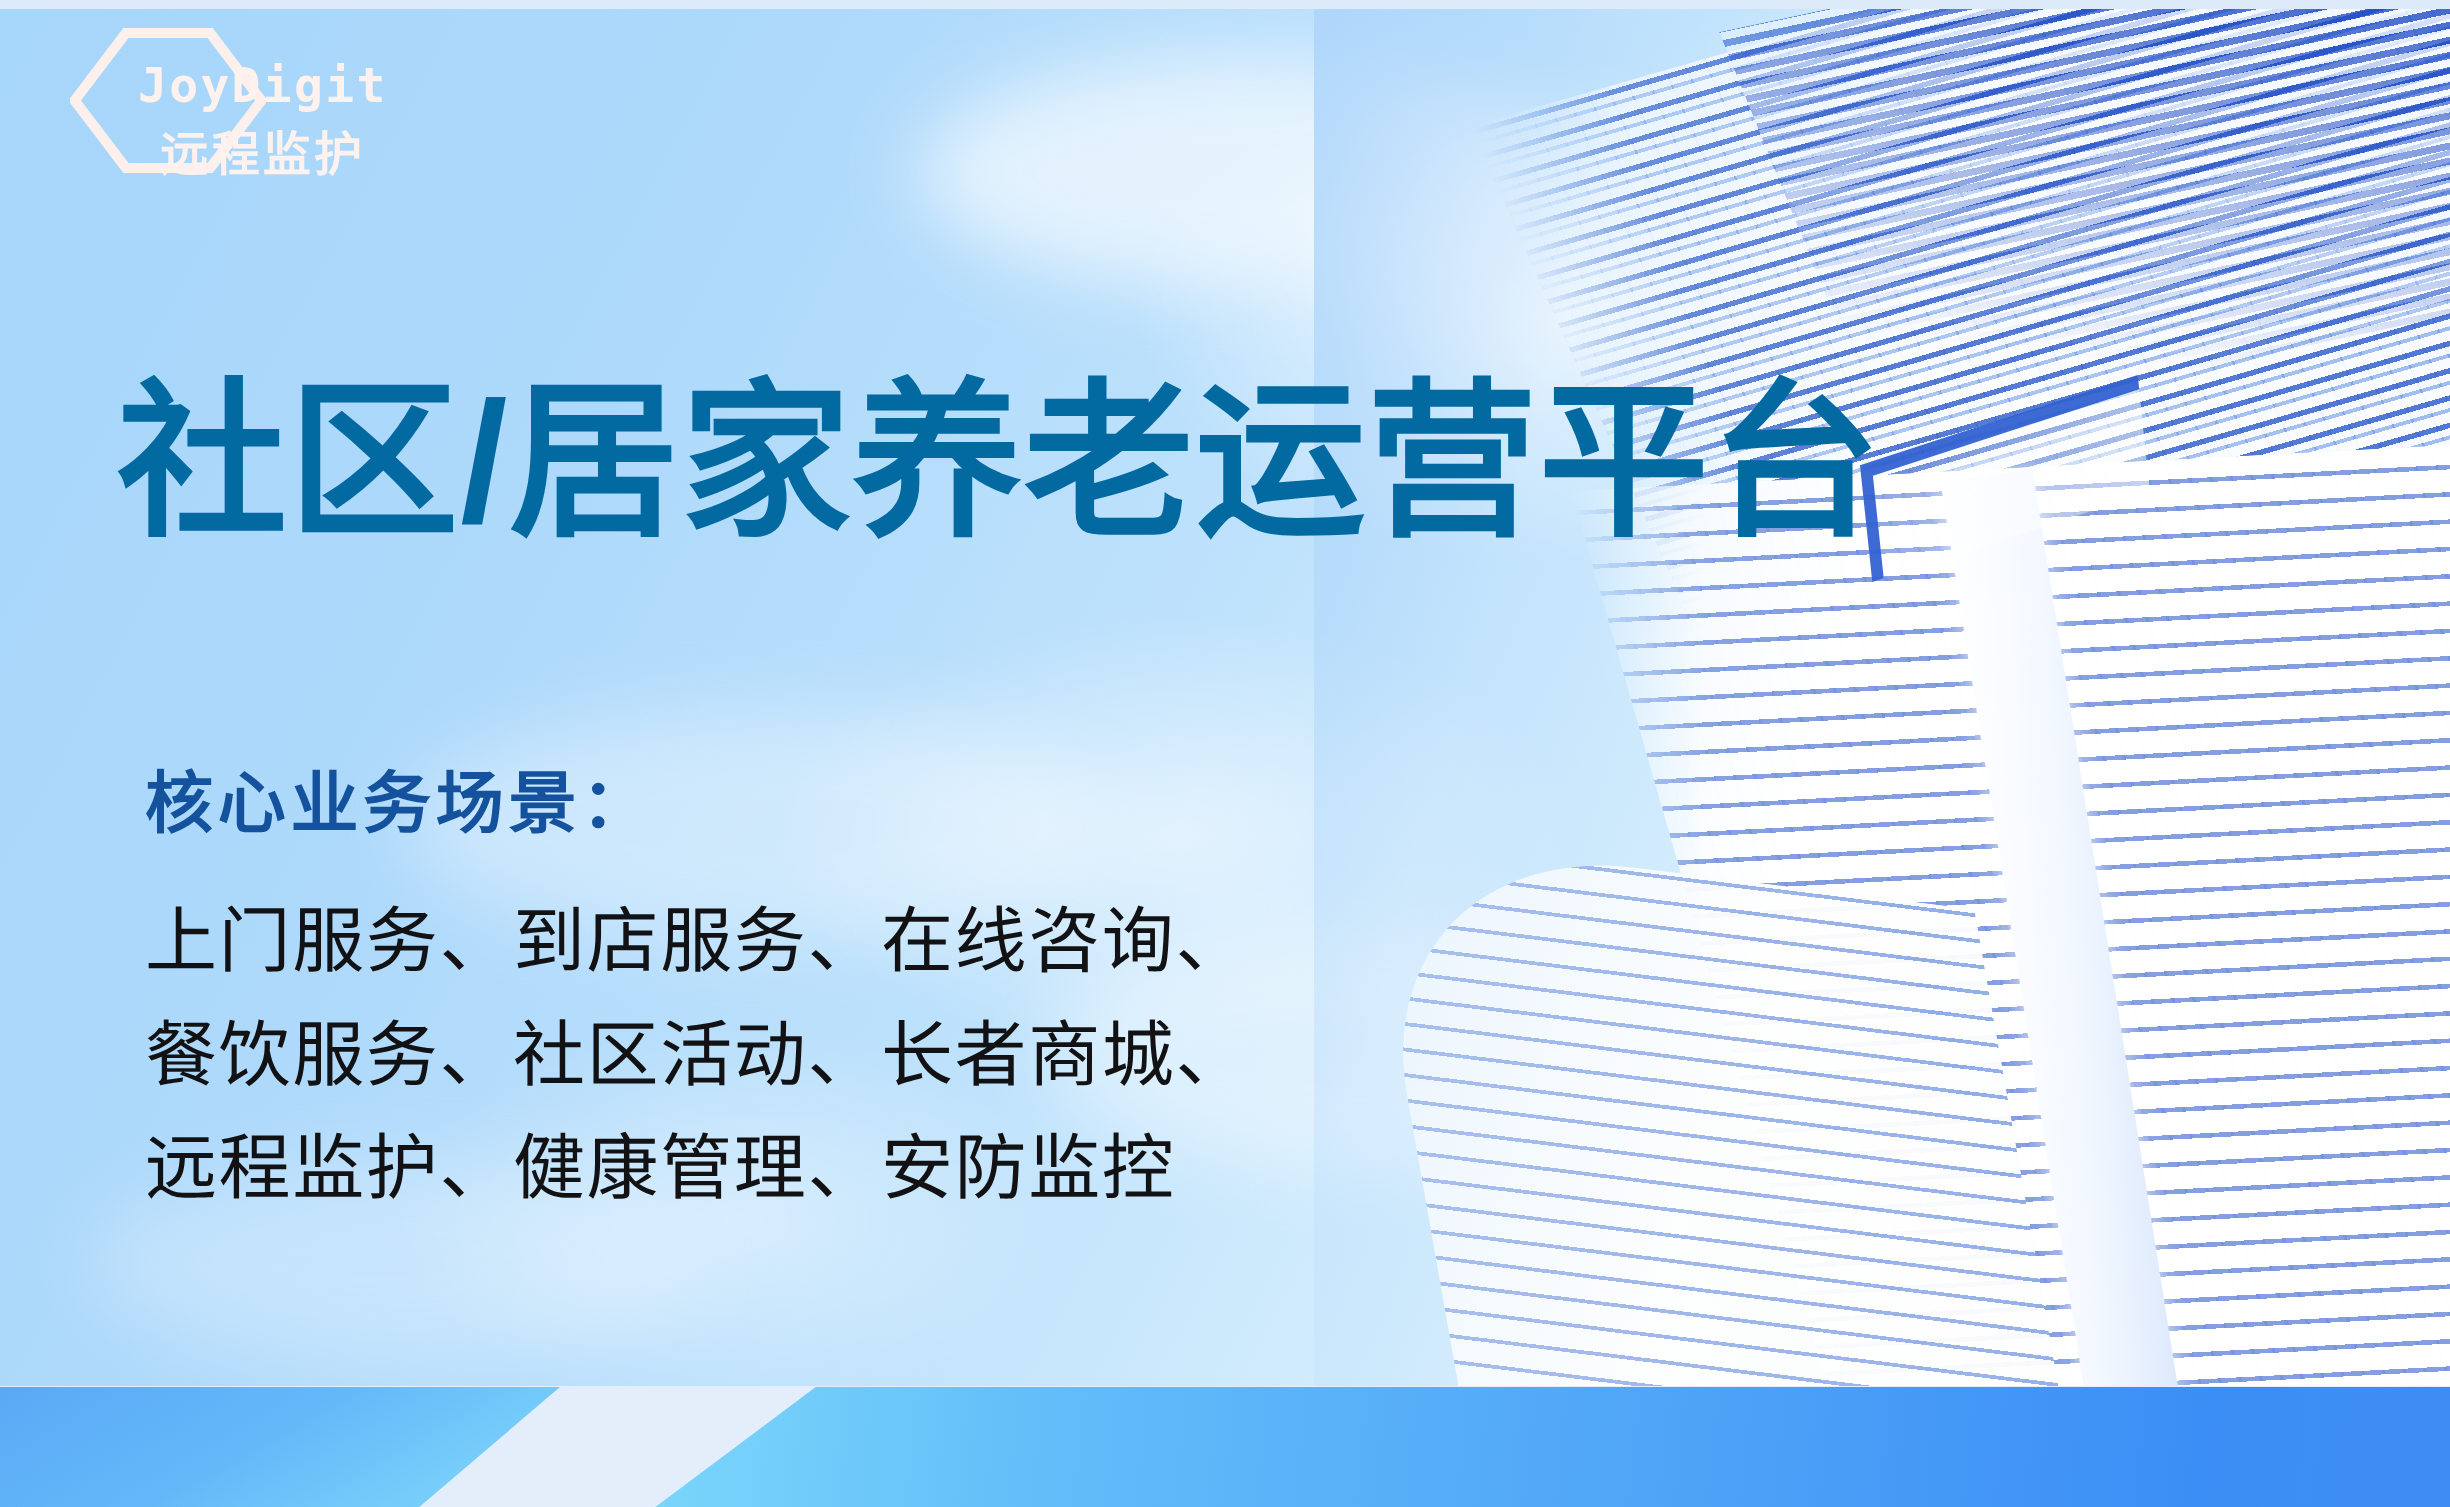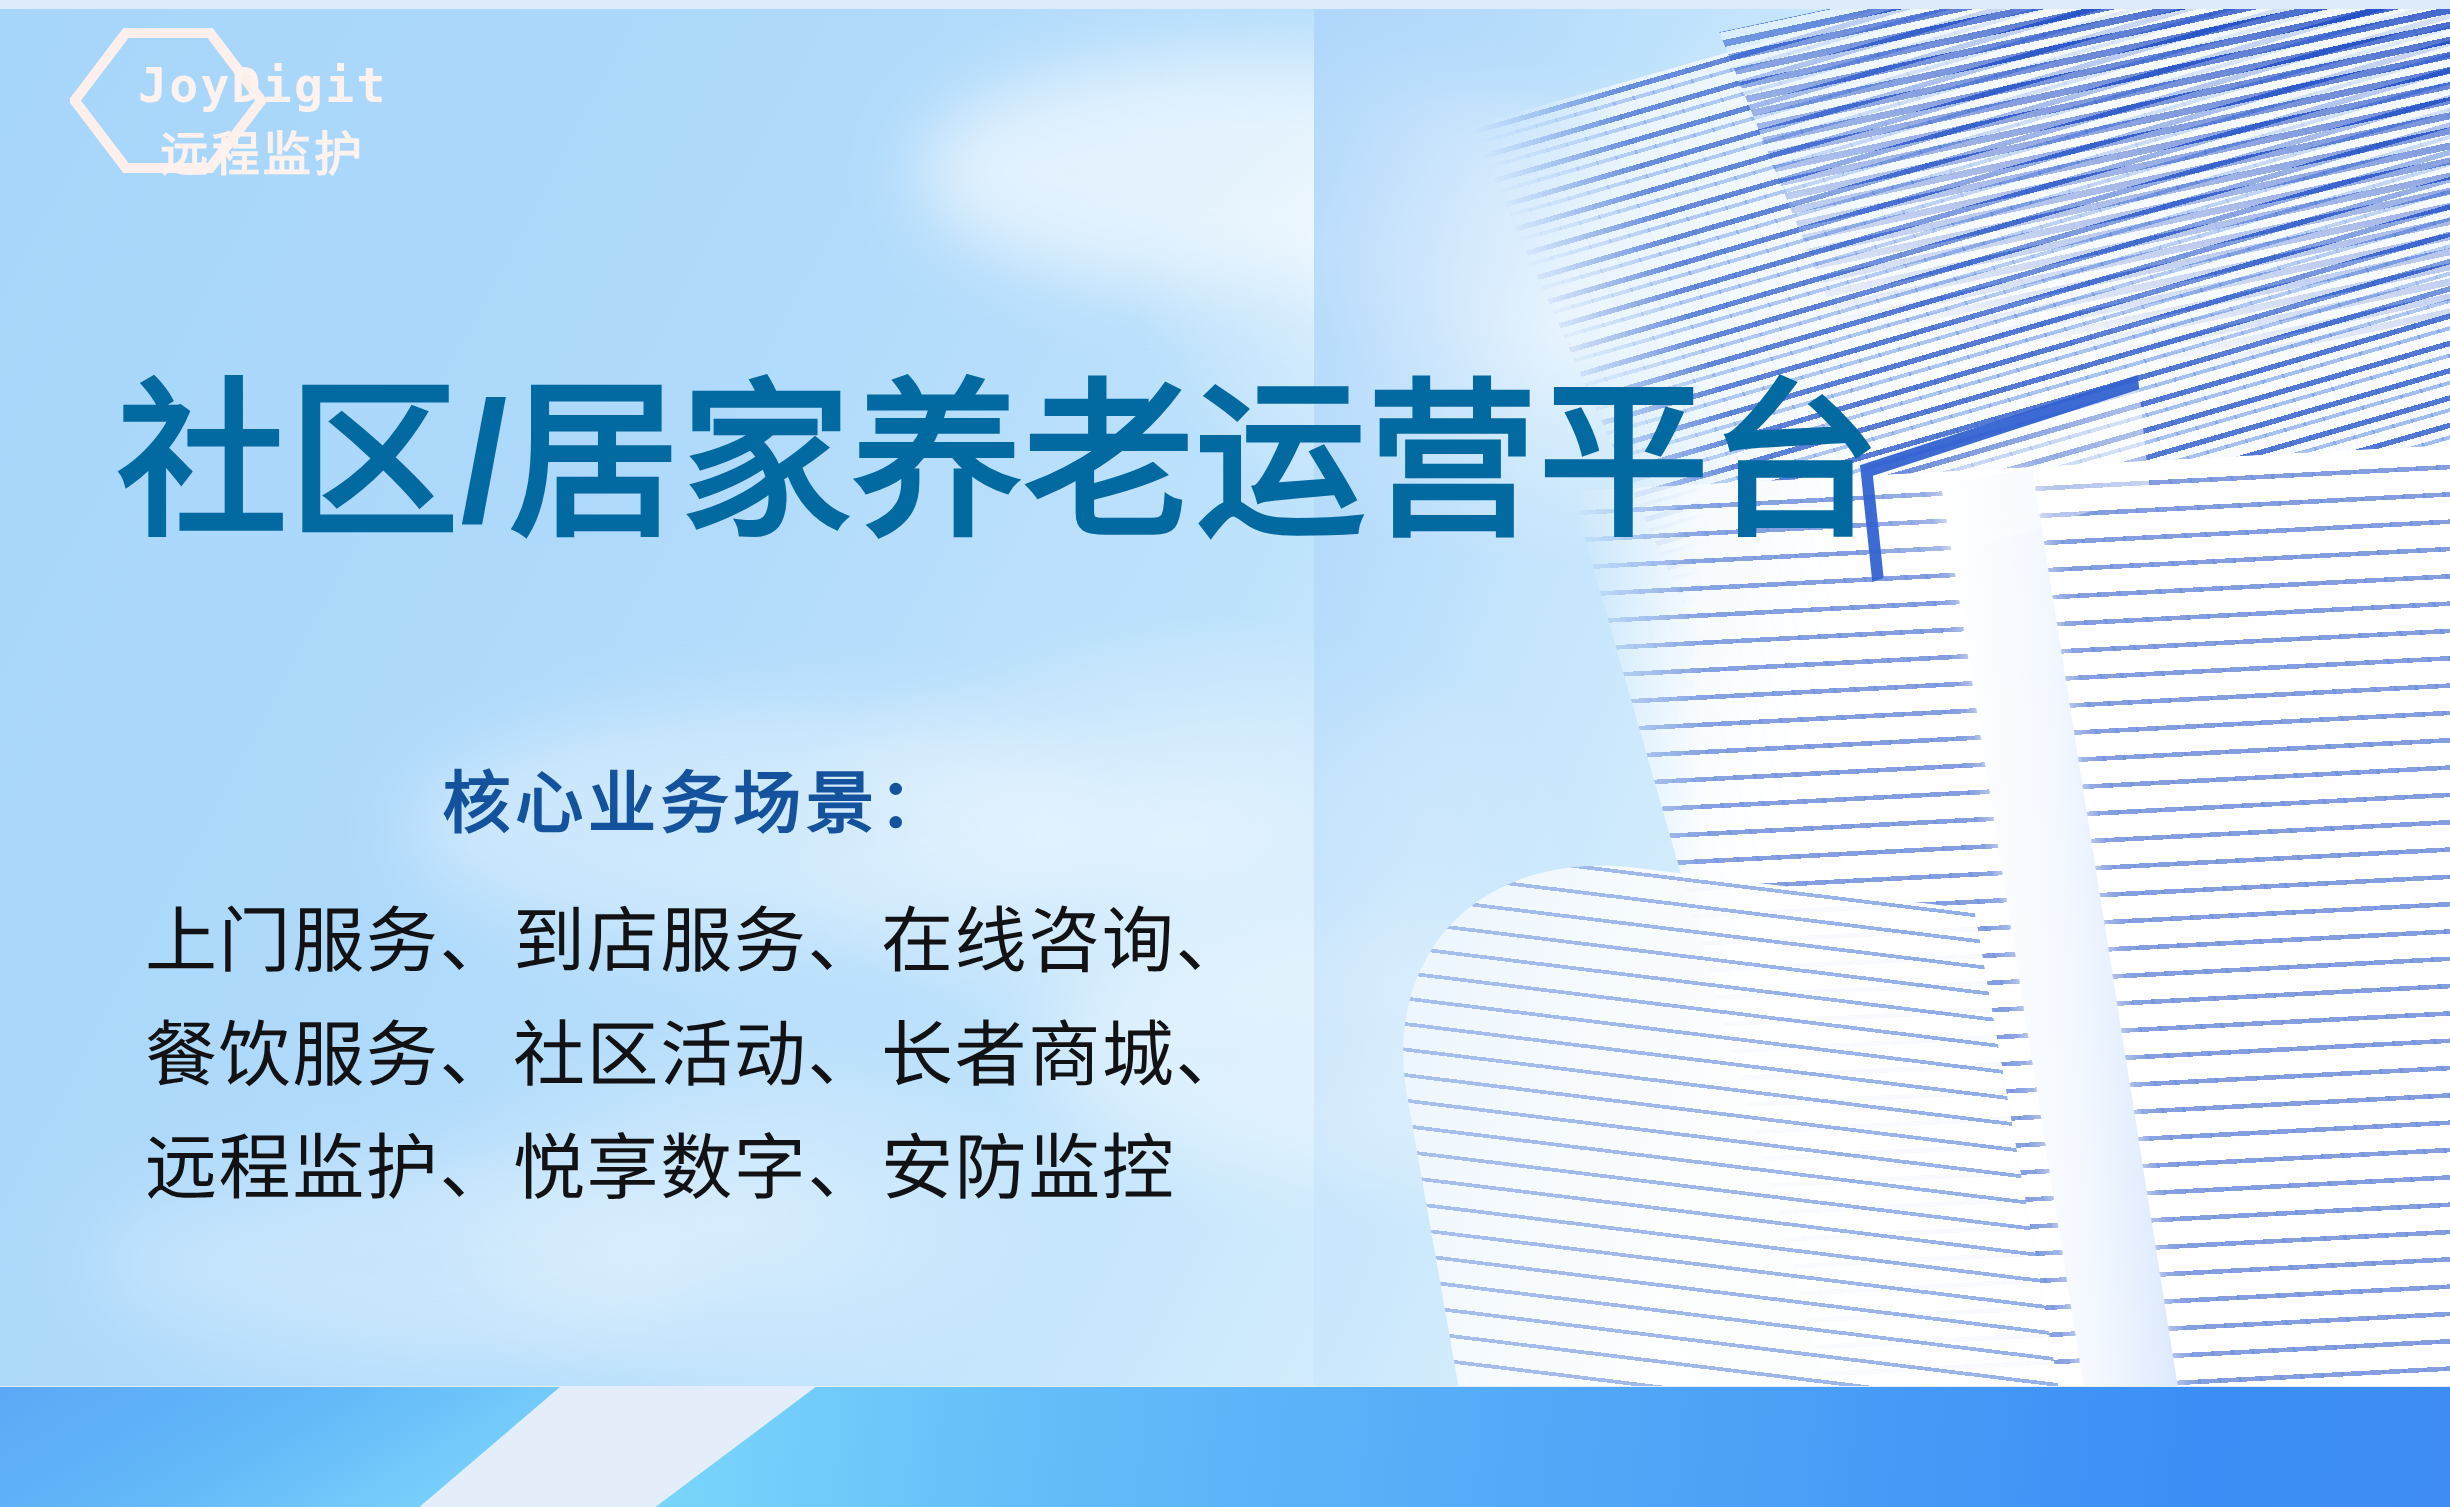--- a/index.html
+++ b/index.html
@@ -238,21 +238,20 @@
     z-index: 40;
   }
   .scenarios-heading {
     font-size: 68px;
     font-weight: 700;
     color: #14529e;
     letter-spacing: 4.7px;
     line-height: 1.1;
     margin: 0 0 44px 0;
     white-space: nowrap;
-    text-align: center;
   }
   .scenario-line {
     font-size: 72px;
     font-weight: 400;
     color: #121214;
     letter-spacing: 1.6px;
     line-height: 1.58;
     white-space: nowrap;
   }
 
@@ -320,21 +319,21 @@
     <span class="logo-mark">JoyDigit</span>
     <span class="logo-cn">远程监护</span>
   </div>
 
   <h1 class="headline">社区/居家养老运营平台</h1>
 
   <div class="scenarios">
     <div class="scenarios-heading">核心业务场景：</div>
     <div class="scenario-line">上门服务、到店服务、在线咨询、</div>
     <div class="scenario-line">餐饮服务、社区活动、长者商城、</div>
-    <div class="scenario-line">远程监护、悦享数字、安防监控</div>
+    <div class="scenario-line">远程监护、健康管理、安防监控</div>
   </div>
 
   <div class="footer-band">
     <div class="band-shape band-left"></div>
     <div class="band-shape band-right"></div>
   </div>
 
 </div>
 
 

